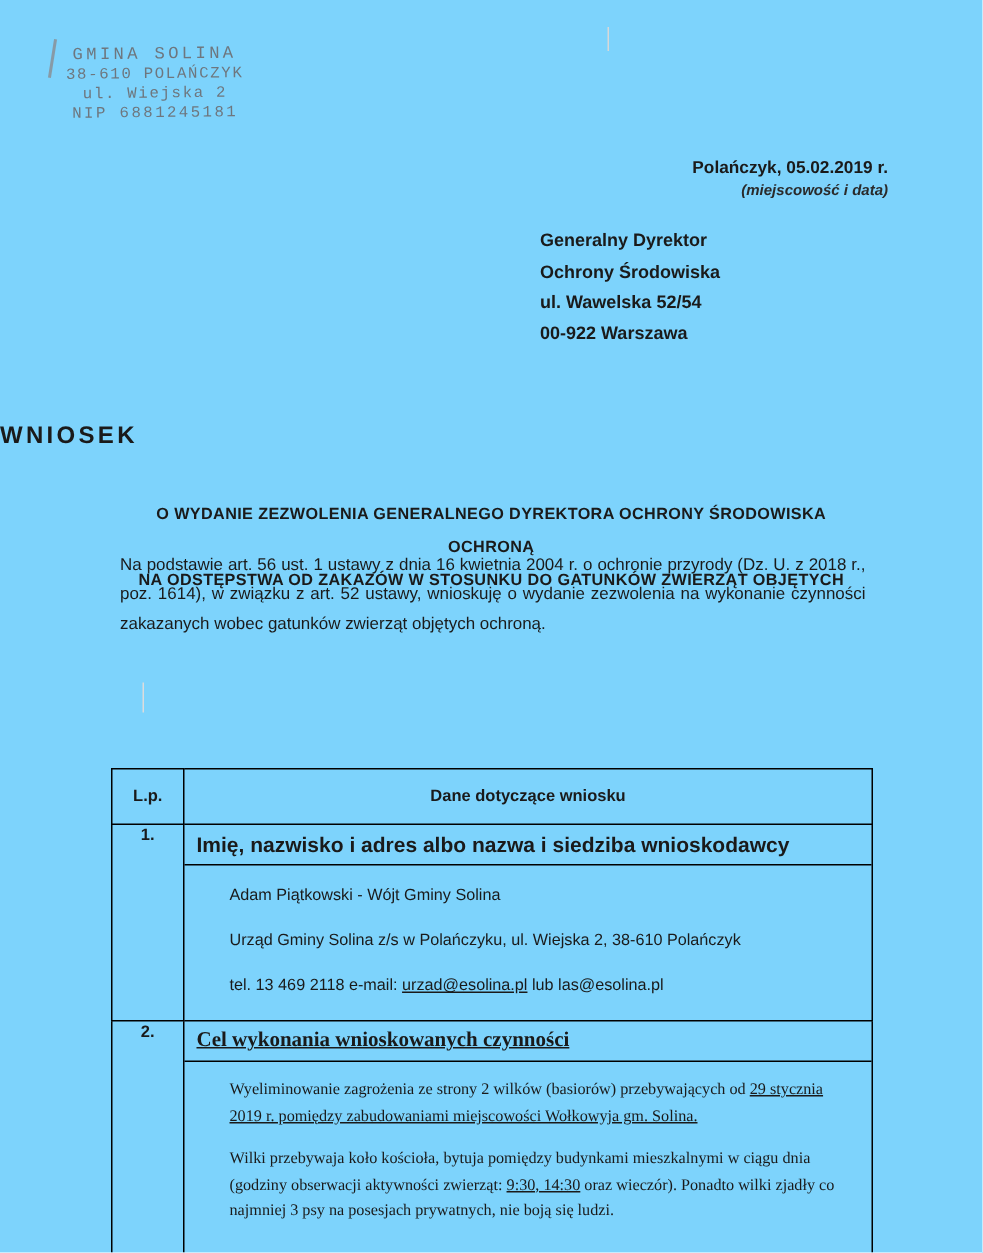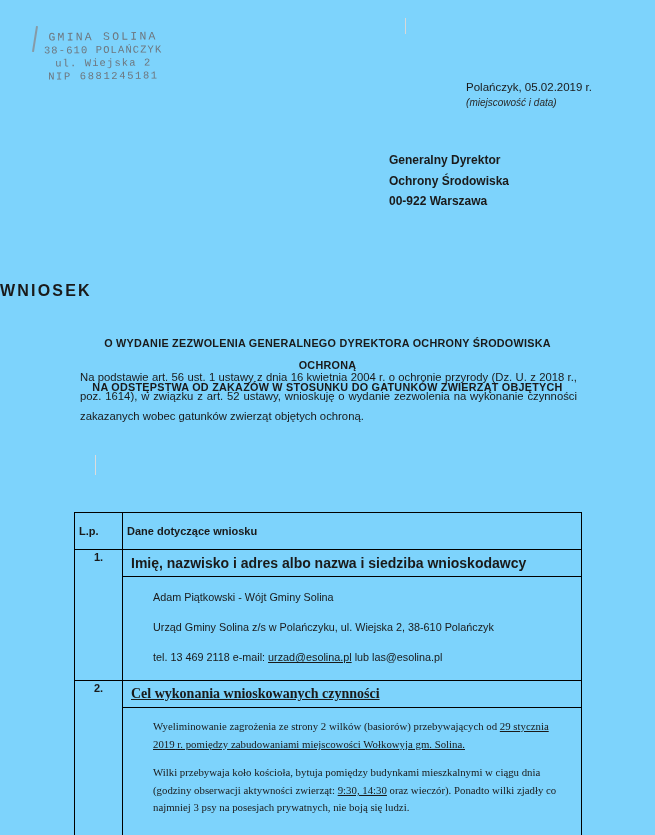--- a/index.html
+++ b/index.html
@@ -64,35 +64,36 @@
     top: 455px;
     width: 1px;
     height: 20px;
     background: #dcdcdc;
   }
 
   
   .place-date {
     position: absolute;
     right: 63px;
-    top: 79px;
-    text-align: left;
+    top: 104px;
+    text-align: right;
     font-size: 11.5px;
     line-height: 1.45;
+    font-weight: bold;
   }
   .place-date .sub {
     font-style: italic;
     font-size: 10px;
     color: #2a2a2a;
   }
 
   
   .addressee {
     position: absolute;
-    left: 389px;
+    left: 360px;
     top: 150px;
     font-size: 12px;
     font-weight: bold;
     line-height: 1.72;
   }
 
   
   .title {
     position: absolute;
     left: 0;
@@ -134,21 +135,21 @@
     width: 508px;
     border-collapse: collapse;
     table-layout: fixed;
   }
   .tbl td, .tbl th {
     border: 1px solid #000;
     vertical-align: top;
   }
   .col-lp { width: 48px; }
   .th-lp, .th-dane {
-    text-align: left;
+    text-align: center;
     font-size: 11px;
     font-weight: bold;
     padding: 12px 4px;
     vertical-align: middle;
   }
   .cell-num {
     text-align: center;
     vertical-align: middle;
     font-size: 11px;
     font-weight: bold;
@@ -187,20 +188,21 @@
   </div>
 
   <div class="place-date">
     <div>Polańczyk, 05.02.2019 r.</div>
     <div class="sub">(miejscowość i data)</div>
   </div>
 
   <div class="addressee">
     <div>Generalny Dyrektor</div>
     <div>Ochrony Środowiska</div>
+    <div>ul. Wawelska 52/54</div>
     <div>00-922 Warszawa</div>
   </div>
 
   <div class="title">WNIOSEK</div>
 
   <div class="subtitle">
     <div>O WYDANIE ZEZWOLENIA GENERALNEGO DYREKTORA OCHRONY ŚRODOWISKA</div>
     <div>OCHRONĄ</div>
     <div>NA ODSTĘPSTWA OD ZAKAZÓW W STOSUNKU DO GATUNKÓW ZWIERZĄT OBJĘTYCH</div>
   </div>

